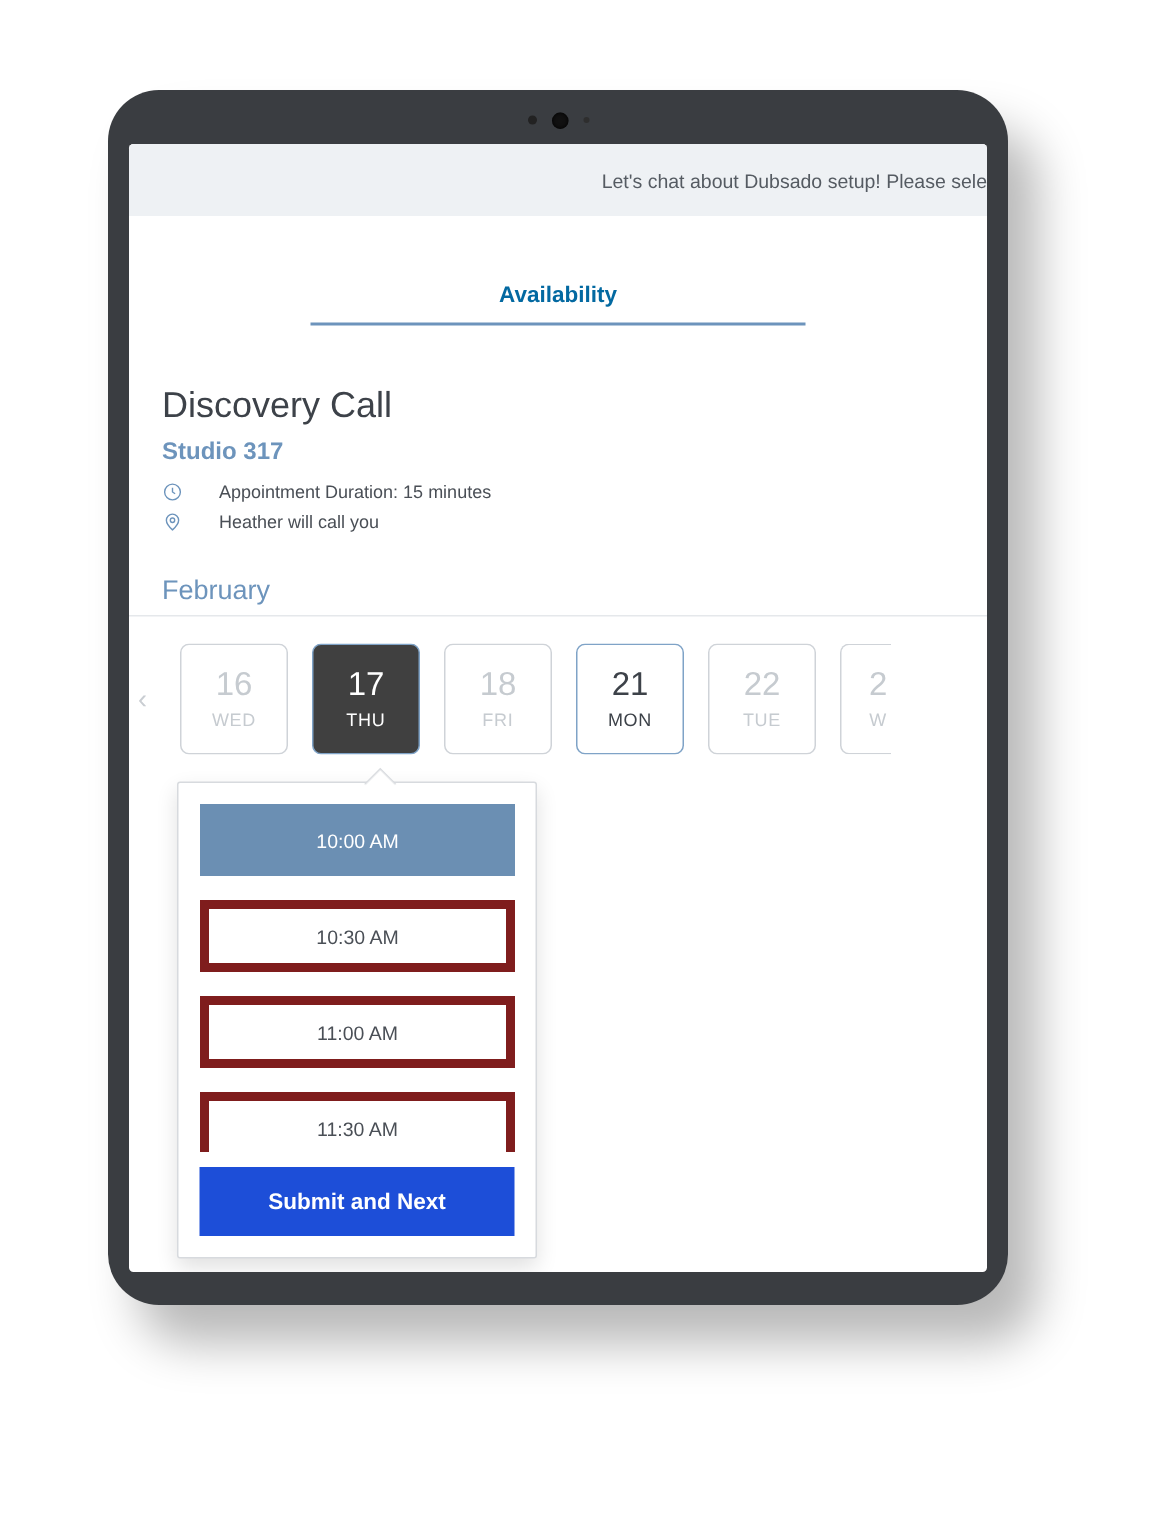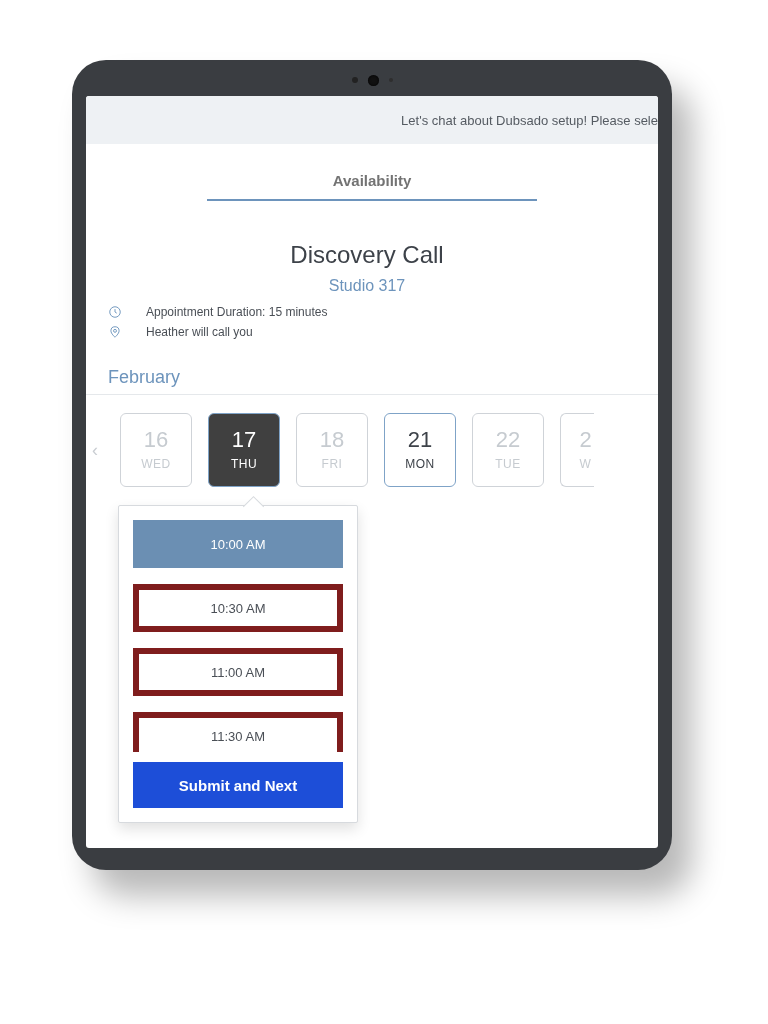--- a/index.html
+++ b/index.html
@@ -17,26 +17,26 @@
   .sensor{width:6px;height:6px;border-radius:50%;background:#222;}
   .screen{
     position:absolute;left:14px;right:14px;top:36px;bottom:22px;
     background:#fff;border-radius:3px;overflow:hidden;
   }
   
   .topbar{height:48px;background:#eef1f4;color:#555b62;font-size:13px;display:flex;align-items:center;justify-content:flex-end;padding:0 0 0 20px;}
   .topbar span{white-space:nowrap;overflow:hidden;}
   
   .tabrow{margin-top:28px;text-align:center;}
-  .tab{display:inline-block;font-weight:600;color:#737373;font-size:15px;padding:0 4px 10px;}
+  .tab{display:inline-block;font-weight:600;color:#0369a1;font-size:15px;padding:0 4px 10px;margin-top:16px;}
   .tab-underline{height:2px;width:330px;margin:0 auto;background:#6d94bc;}
   
-  .content{padding:40px 32px 0 22px;text-align:center;}
+  .content{padding:40px 32px 0 22px;}
   h1.title{margin:0 0 8px 0;font-size:24px;font-weight:500;color:#3d4249;}
-  .subtitle{color:#6d94bc;font-size:16px;font-weight:400;margin-bottom:10px;}
+  .subtitle{color:#6d94bc;font-size:16px;font-weight:700;margin-bottom:10px;}
   .meta{display:flex;align-items:center;gap:24px;color:#4a4f56;font-size:12px;margin:6px 0;}
   .meta svg{width:14px;height:14px;flex:0 0 14px;}
   .icn{stroke:#6d94bc;fill:none;stroke-width:1.6;}
   
   .month{color:#6d94bc;font-size:18px;font-weight:500;margin:28px 0 6px 22px;}
   .divider{height:1px;background:#e5e8eb;margin-left:0px;}
   
   .day-scroll{position:relative;display:flex;align-items:center;gap:16px;padding:18px 0 18px 0;margin-left:0;}
   .chev{color:#c9cdd2;width:18px;text-align:center;user-select:none;font-size:18px;}
   .days{display:flex;gap:16px;flex:1;overflow:hidden;}

